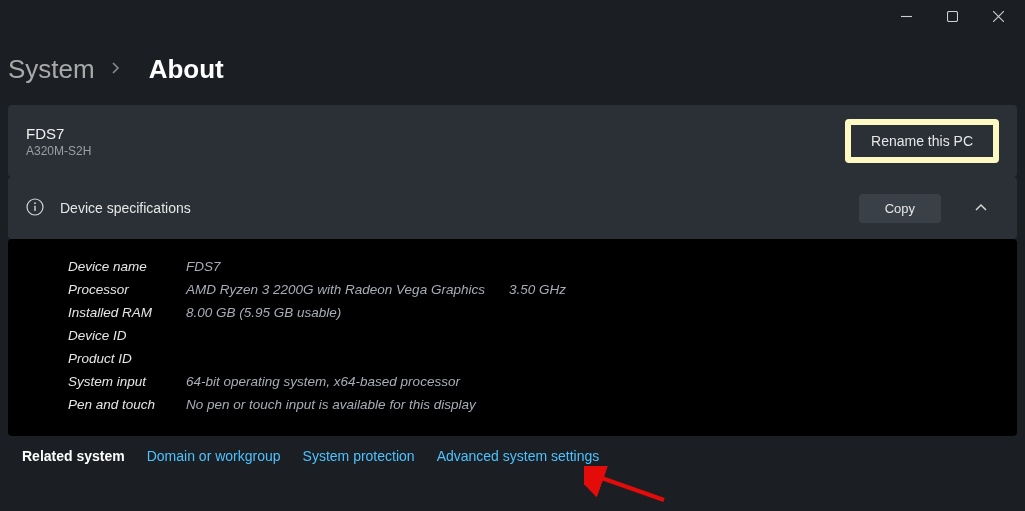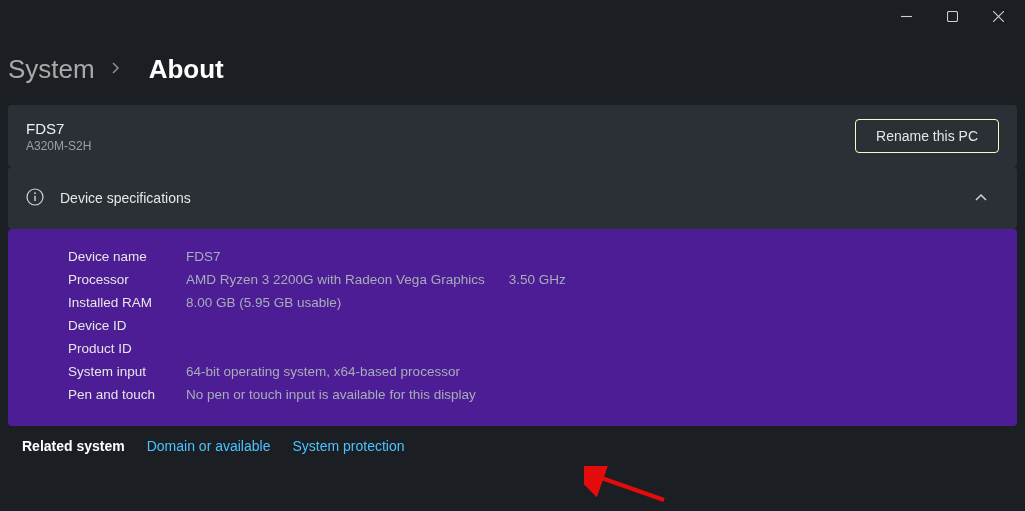--- a/index.html
+++ b/index.html
@@ -67,21 +67,21 @@
   }
   .card-pc {
     display: flex;
     align-items: center;
     justify-content: space-between;
   }
   .pc-name { font-size: 15px; font-weight: 500; color: #f0f0f0; }
   .pc-model { font-size: 12px; color: #9aa0a6; margin-top: 2px; }
 
   .outline-btn {
-    border: 1px solid #fef9c3;
+    border: 6px solid #fef9c3;
     border-radius: 4px;
     background: transparent;
     color: #e6e6e6;
     padding: 8px 20px;
     font-size: 14px;
     cursor: pointer;
   }
 
   .card-spec-header {
     display: flex;
@@ -100,23 +100,24 @@
     cursor: pointer;
   }
   .expand-btn {
     width: 36px; height: 34px;
     display:flex; align-items:center; justify-content:center;
     margin-left: 6px;
     cursor:pointer;
   }
 
   .spec-body {
-    background: #4c1d95;
+    background: #000000;
     border-radius: 4px;
     padding: 16px 22px 20px 60px;
+    font-style: italic;
   }
   .spec-row {
     display: flex;
     padding: 4px 0;
     font-size: 13.5px;
   }
   .spec-label { width: 118px; color: #e6e6e6; flex: 0 0 auto; }
   .spec-value { color: #a7aeb6; }
   .spec-value2 { color: #a7aeb6; margin-left: 24px; }
 
@@ -182,20 +183,21 @@
 
   <div class="card card-spec-header">
     <span class="info-icon">
       <svg width="18" height="18" viewBox="0 0 18 18">
           <circle cx="9" cy="9" r="8" stroke="#d5d5d5" stroke-width="1.2" fill="none"></circle>
           <circle cx="9" cy="5.2" r="0.9" fill="#d5d5d5"></circle>
           <line x1="9" y1="7.8" x2="9" y2="13" stroke="#d5d5d5" stroke-width="1.4"></line>
         </svg>
     </span>
     <span class="spec-title">Device specifications</span>
+    <button class="copy-btn">Copy</button>
     <span class="expand-btn">
       <svg width="14" height="14" viewBox="0 0 14 14">
           <path d="M2 9 L7 4 L12 9" stroke="#d5d5d5" stroke-width="1.5" fill="none"></path>
         </svg>
     </span>
   </div>
 
   <div class="spec-body">
     <div class="spec-row">
       <span class="spec-label">Device name</span>
@@ -223,22 +225,23 @@
       <span class="spec-value">64-bit operating system, x64-based processor</span>
     </div>
     <div class="spec-row">
       <span class="spec-label">Pen and touch</span>
       <span class="spec-value">No pen or touch input is available for this display</span>
     </div>
   </div>
 
   <div class="related">
     <span class="related-title">Related system</span>
-    <span class="link">Domain or available</span>
+    <span class="link">Domain or workgroup</span>
     <span class="link">System protection</span>
+    <span class="link">Advanced system settings</span>
   </div>
 </div>
 
 <svg class="arrow" width="90" height="40">
   <defs>
     <marker id="ah" markerWidth="12" markerHeight="12" refX="2" refY="5" orient="auto">
       <path d="M0,0 L10,5 L0,10 Z" fill="#e40b0b"></path>
     </marker>
   </defs>
   <line x1="80" y1="34" x2="12" y2="10" stroke="#e40b0b" stroke-width="4" marker-end="url(#ah)"></line>

